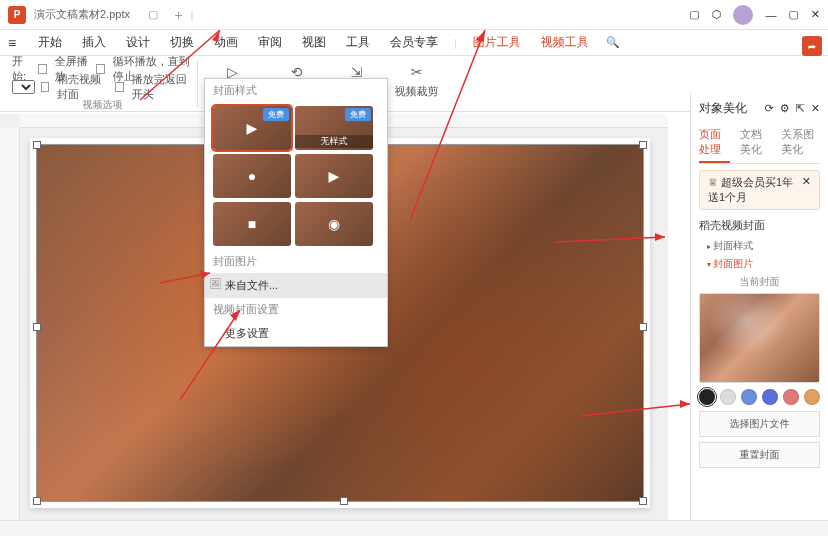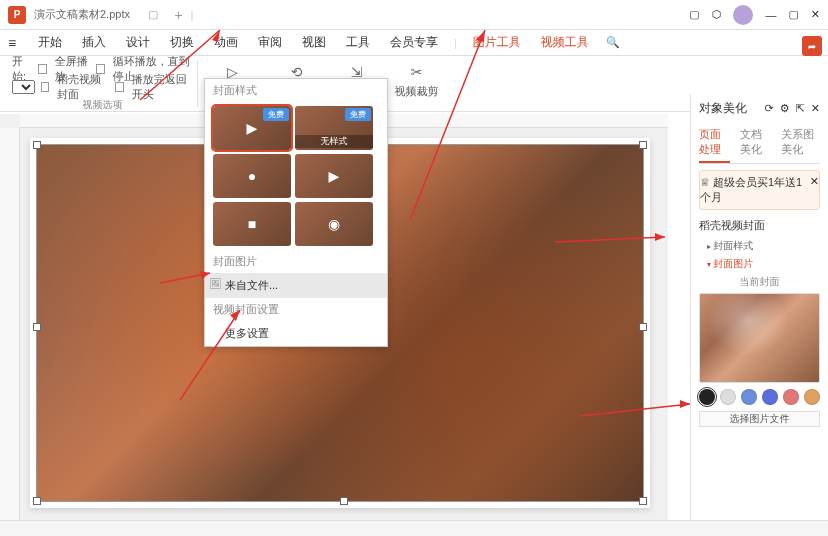--- a/index.html
+++ b/index.html
@@ -42,33 +42,33 @@
 .dd-item{padding:5px 8px 5px 20px;font-size:11px;cursor:pointer;position:relative}
 .dd-item.hover{background:#e8e8e8}
 .dd-item-icon{position:absolute;left:4px;top:5px;font-size:10px;color:#888}
 .sidebar{position:absolute;top:94px;right:0;width:138px;bottom:16px;background:#fff;border-left:1px solid #e0e0e0;padding:6px 8px}
 .sb-header{display:flex;align-items:center;justify-content:space-between;margin-bottom:6px}
 .sb-title{font-size:12px;color:#333}
 .sb-icons{display:flex;gap:6px;color:#888;font-size:11px}
 .sb-tabs{display:flex;gap:10px;border-bottom:1px solid #e0e0e0;margin-bottom:6px}
 .sb-tab{padding:4px 0;font-size:11px;color:#888;cursor:pointer}
 .sb-tab.active{color:#d94b2b;border-bottom:2px solid #d94b2b}
-.sb-promo{background:#fdf4ec;border:1px solid #f0d8c0;border-radius:3px;padding:4px 0;font-size:10px;color:#c08040;margin-bottom:8px;display:flex;align-items:flex-start;justify-content:space-between}
+.sb-promo{background:#fdf4ec;border:1px solid #f0d8c0;border-radius:3px;padding:4px 8px;font-size:10px;color:#c08040;margin-bottom:8px;display:flex;align-items:flex-start;justify-content:space-between}
 .sb-section{font-size:11px;color:#333;margin:6px 0}
 .sb-sub{font-size:10px;color:#666;padding-left:8px;margin:4px 0;cursor:pointer}
 .sb-sub.active{color:#d94b2b}
 .sb-sub::before{content:"▸ ";font-size:8px}
 .sb-sub.active::before{content:"▾ "}
 .sb-label{text-align:center;font-size:10px;color:#888;margin:4px 0}
 .sb-thumb{width:100%;height:90px;background:linear-gradient(135deg,#c89070 0%,#a06850 30%,#d8a080 50%,#8b5a3c 100%);border:1px solid #ddd;border-radius:2px;margin-bottom:6px;position:relative}
 .sb-thumb::after{content:"";position:absolute;inset:0;background:radial-gradient(ellipse at 40% 30%,rgba(255,255,255,0.4),transparent 40%)}
 .sb-colors{display:flex;gap:5px;margin:6px 0}
 .sb-color{width:16px;height:16px;border-radius:50%;cursor:pointer;border:1px solid rgba(0,0,0,0.1)}
 .sb-color.sel{outline:1px solid #333;outline-offset:1px}
-.sb-btn{width:100%;border:1px solid #ddd;background:#fafafa;font-size:10px;color:#555;text-align:center;margin-top:5px;cursor:pointer}
+.sb-btn{width:100%;padding:5px;border:1px solid #ddd;background:#fafafa;font-size:10px;color:#555;text-align:center;margin-top:5px;cursor:pointer}
 .arrow{position:absolute;pointer-events:none;z-index:20}
 .arrow line{stroke:#e03030;stroke-width:1.5}
 .arrow polygon{fill:#e03030}
 .statusbar{position:absolute;bottom:0;left:0;right:0;height:16px;background:#f5f5f5;border-top:1px solid #e0e0e0}
 .share-btn{position:absolute;top:36px;right:6px;width:20px;height:20px;background:#d94b2b;border-radius:3px;color:#fff;display:flex;align-items:center;justify-content:center;font-size:10px}
 </style>
 </head>
 <body>
 
 <div class="titlebar">
@@ -204,20 +204,21 @@
   <div class="sb-thumb"></div>
   <div class="sb-colors">
     <div class="sb-color sel" style="background:#222"></div>
     <div class="sb-color" style="background:#ddd"></div>
     <div class="sb-color" style="background:#6a8ed8"></div>
     <div class="sb-color" style="background:#5b6edb"></div>
     <div class="sb-color" style="background:#e07878"></div>
     <div class="sb-color" style="background:#e0a060"></div>
   </div>
   <div class="sb-btn">选择图片文件</div>
+  <div class="sb-btn">重置封面</div>
 </div>
 
 <svg class="arrow" style="top:30px;left:130px" width="100" height="80">
     <line x1="90" y1="0" x2="10" y2="70"></line>
     <polygon points="90,0 82,10 88,12"></polygon>
   </svg>
 <svg class="arrow" style="top:30px;left:400px" width="120" height="200">
     <line x1="85" y1="0" x2="10" y2="190"></line>
     <polygon points="85,0 76,10 84,12"></polygon>
   </svg>

